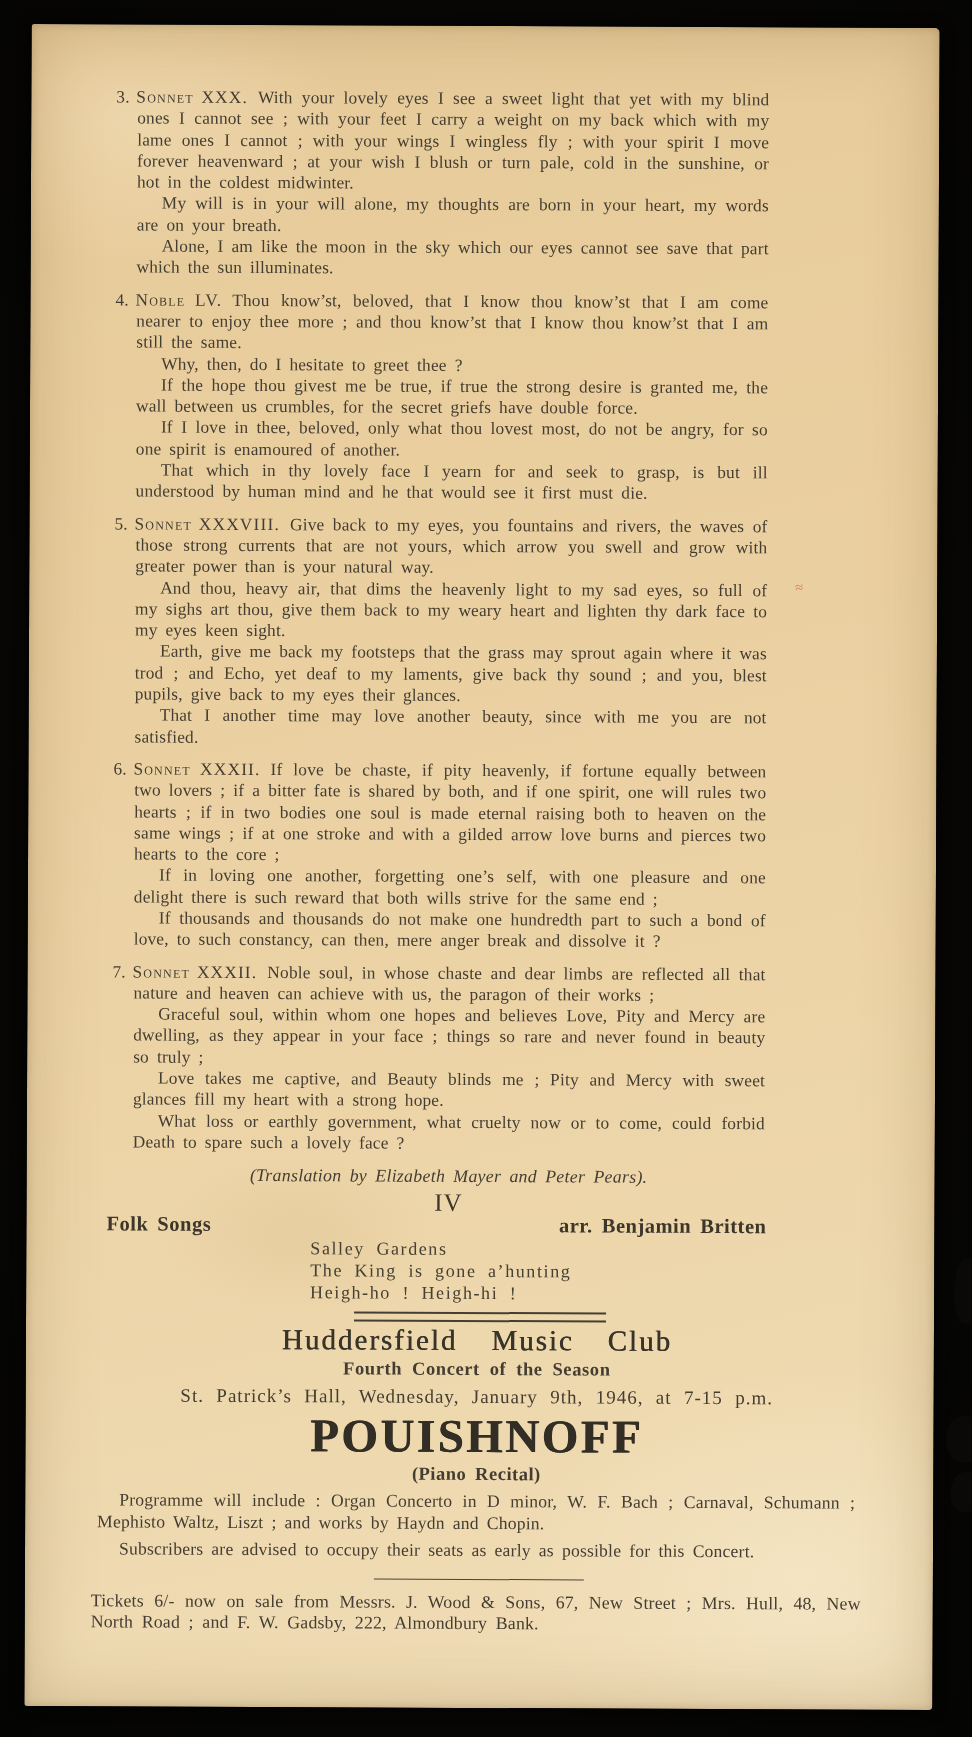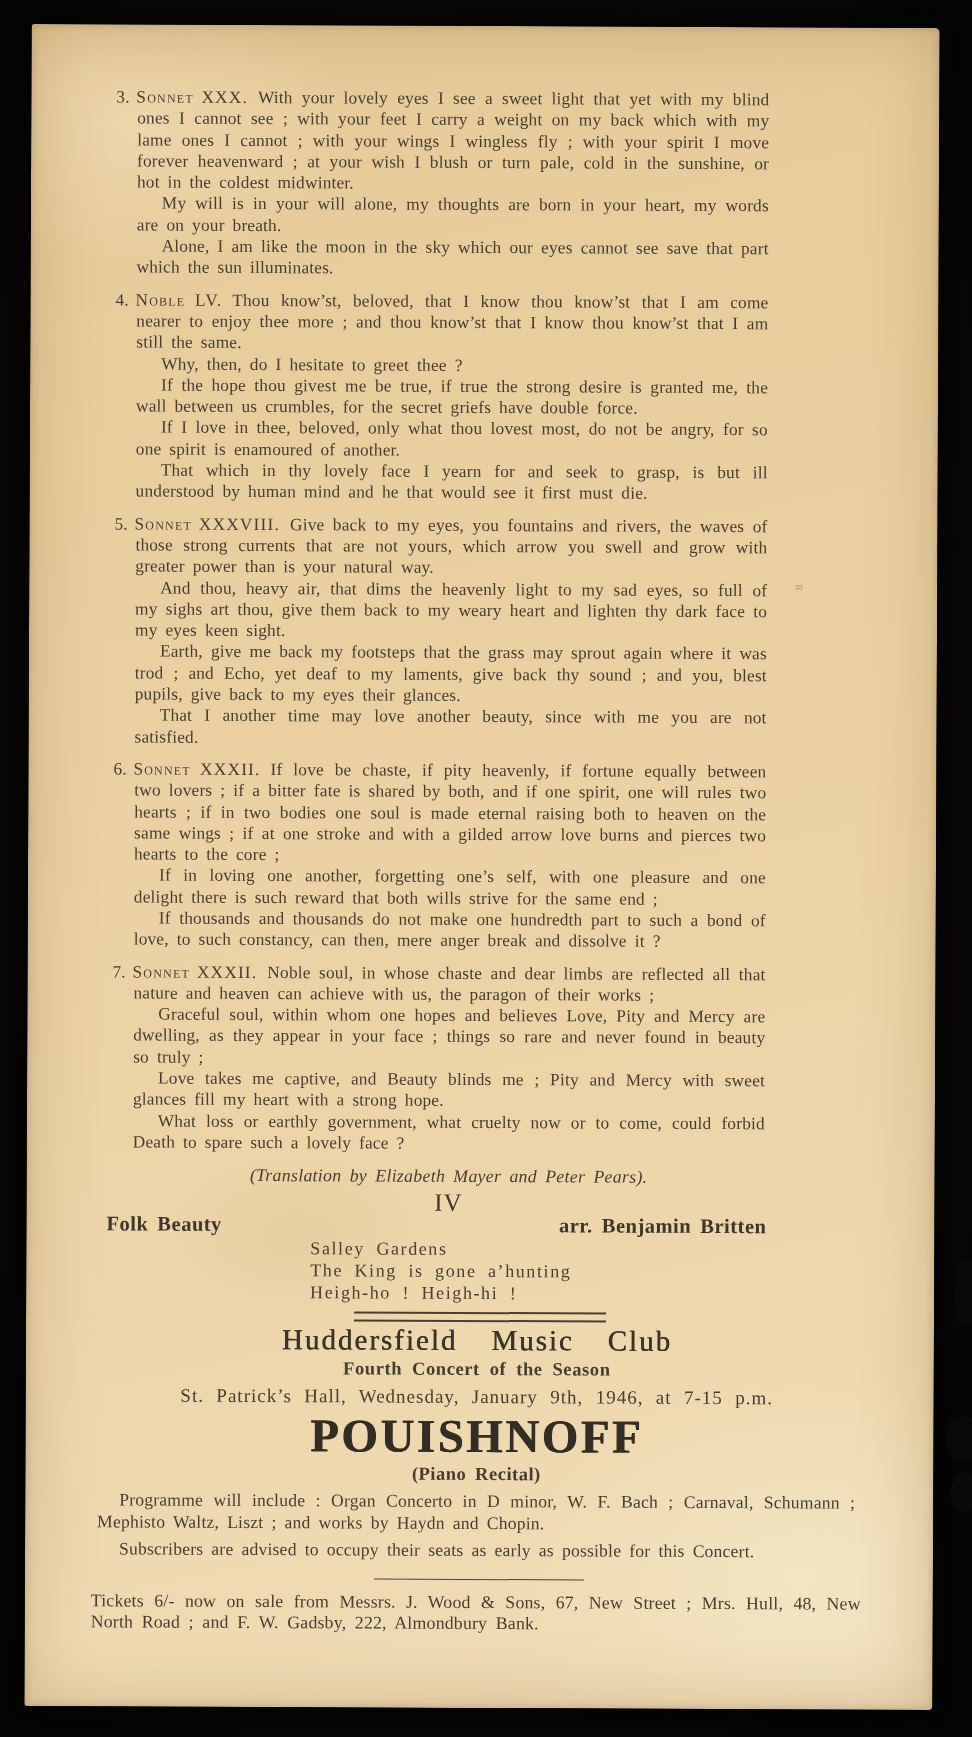--- a/index.html
+++ b/index.html
@@ -159,21 +159,21 @@
           <p class="cont">What loss or earthly government, what cruelty now or to come, could forbid Death to spare such a lovely face ?</p>
         </div>
       </div>
 
       <div class="translation">(Translation by Elizabeth Mayer and Peter Pears).</div>
 
       <div class="numeral">IV</div>
 
       <div class="folk">
         <div class="folk-row">
-          <span>Folk Beauty</span>
+          <span>Folk Songs</span>
           <span>arr. Benjamin Britten</span>
         </div>
         <div class="songs">
           <div>Salley Gardens</div>
           <div>The King is gone a’hunting</div>
           <div>Heigh-ho ! Heigh-hi !</div>
         </div>
       </div>
 
       <div class="double-rule"></div>

